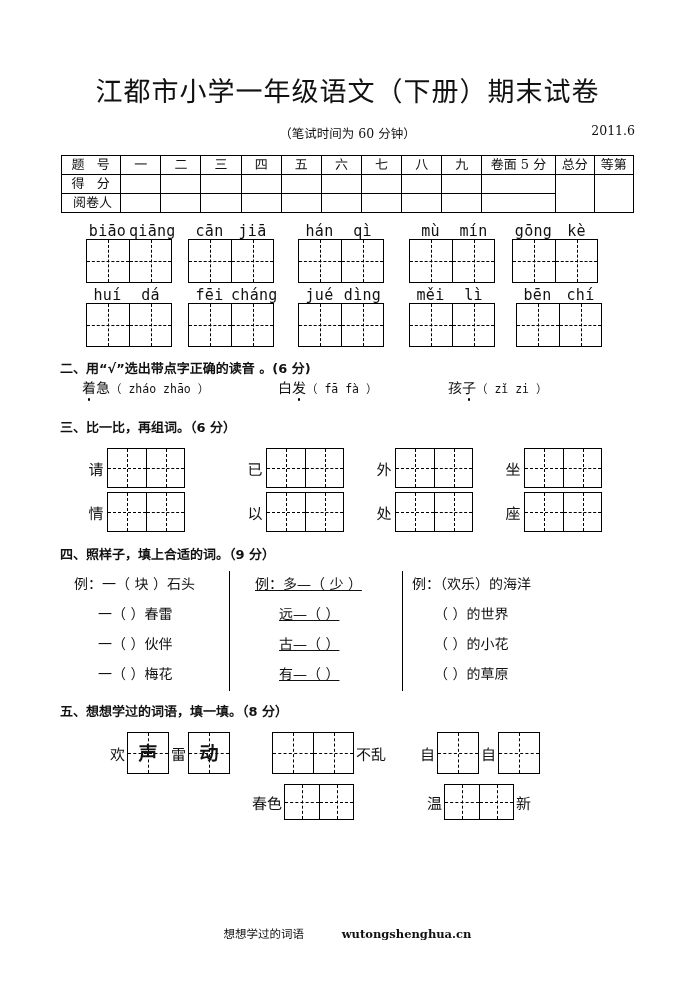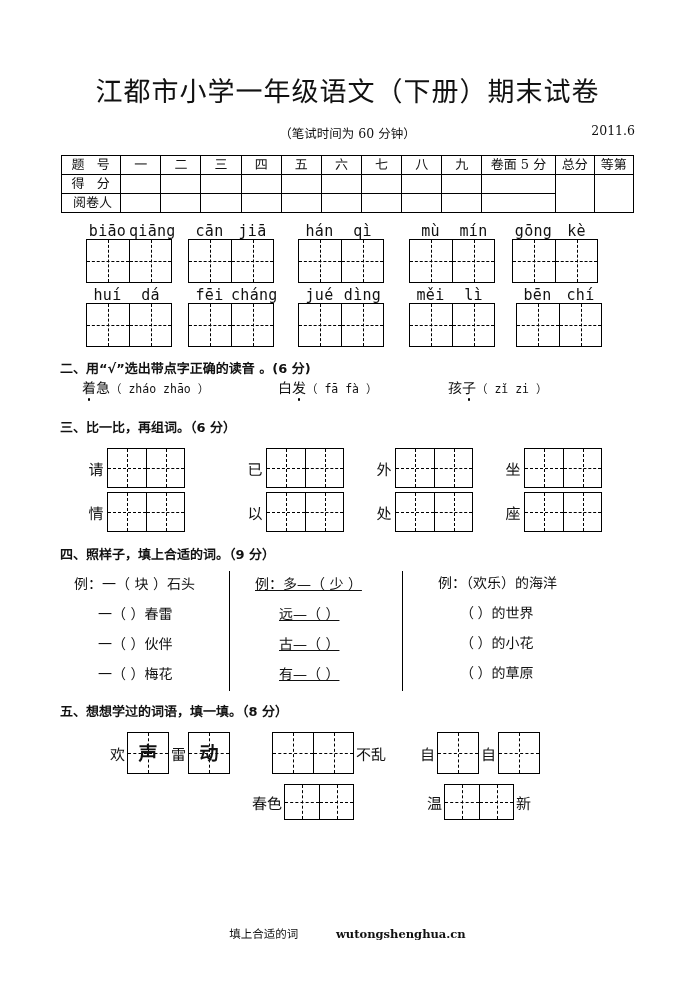--- a/index.html
+++ b/index.html
@@ -236,21 +236,21 @@
           <div class="line" style="padding-left: 24px;">一（      ）春雷</div>
           <div class="line" style="padding-left: 24px;">一（      ）伙伴</div>
           <div class="line" style="padding-left: 24px;">一（      ）梅花</div>
         </div>
         <div class="col" style="left: 243px; text-decoration: underline;">
           <div class="line">例：多—（ 少 ）</div>
           <div class="line" style="padding-left: 24px;">远—（      ）</div>
           <div class="line" style="padding-left: 24px;">古—（      ）</div>
           <div class="line" style="padding-left: 24px;">有—（      ）</div>
         </div>
-        <div class="col" style="left: 426px; font-family: Liberation Serif, serif;">
+        <div class="col" style="left: 400px;">
           <div class="line">例：（欢乐）的海洋</div>
           <div class="line" style="padding-left: 22px;">（        ）的世界</div>
           <div class="line" style="padding-left: 22px;">（        ）的小花</div>
           <div class="line" style="padding-left: 22px;">（        ）的草原</div>
         </div>
         <div class="vrule" style="left: 229px;"></div>
         <div class="vrule" style="left: 402px;"></div>
       </div>
   </div>
 
@@ -261,17 +261,17 @@
         <div class="s5-item" style="left: 272px;"><span class="grid"><span class="cell" style="width: 40px; height: 40px;"></span><span class="cell" style="width: 40px; height: 40px;"></span></span><span class="tx">不乱</span></div>
         <div class="s5-item" style="left: 418px;"><span class="tx">自</span><span class="grid"><span class="cell" style="width: 40px; height: 40px;"></span></span><span class="tx">自</span><span class="grid"><span class="cell" style="width: 40px; height: 40px;"></span></span></div>
       </div>
     <div id="s5r1" class="s5-row">
         <div class="s5-item" style="left: 250px;"><span class="tx">春色</span><span class="grid"><span class="cell" style="width: 34px; height: 34px;"></span><span class="cell" style="width: 34px; height: 34px;"></span></span></div>
         <div class="s5-item" style="left: 425px;"><span class="tx">温</span><span class="grid"><span class="cell" style="width: 34px; height: 34px;"></span><span class="cell" style="width: 34px; height: 34px;"></span></span><span class="tx">新</span></div>
       </div>
   </div>
 
   <div class="footer">
-    <span class="cn">填上合适的词</span>
+    <span class="cn">想想学过的词语</span>
     <span class="url">wutongshenghua.cn</span>
   </div>
 
 </div>
 
 </body></html>

